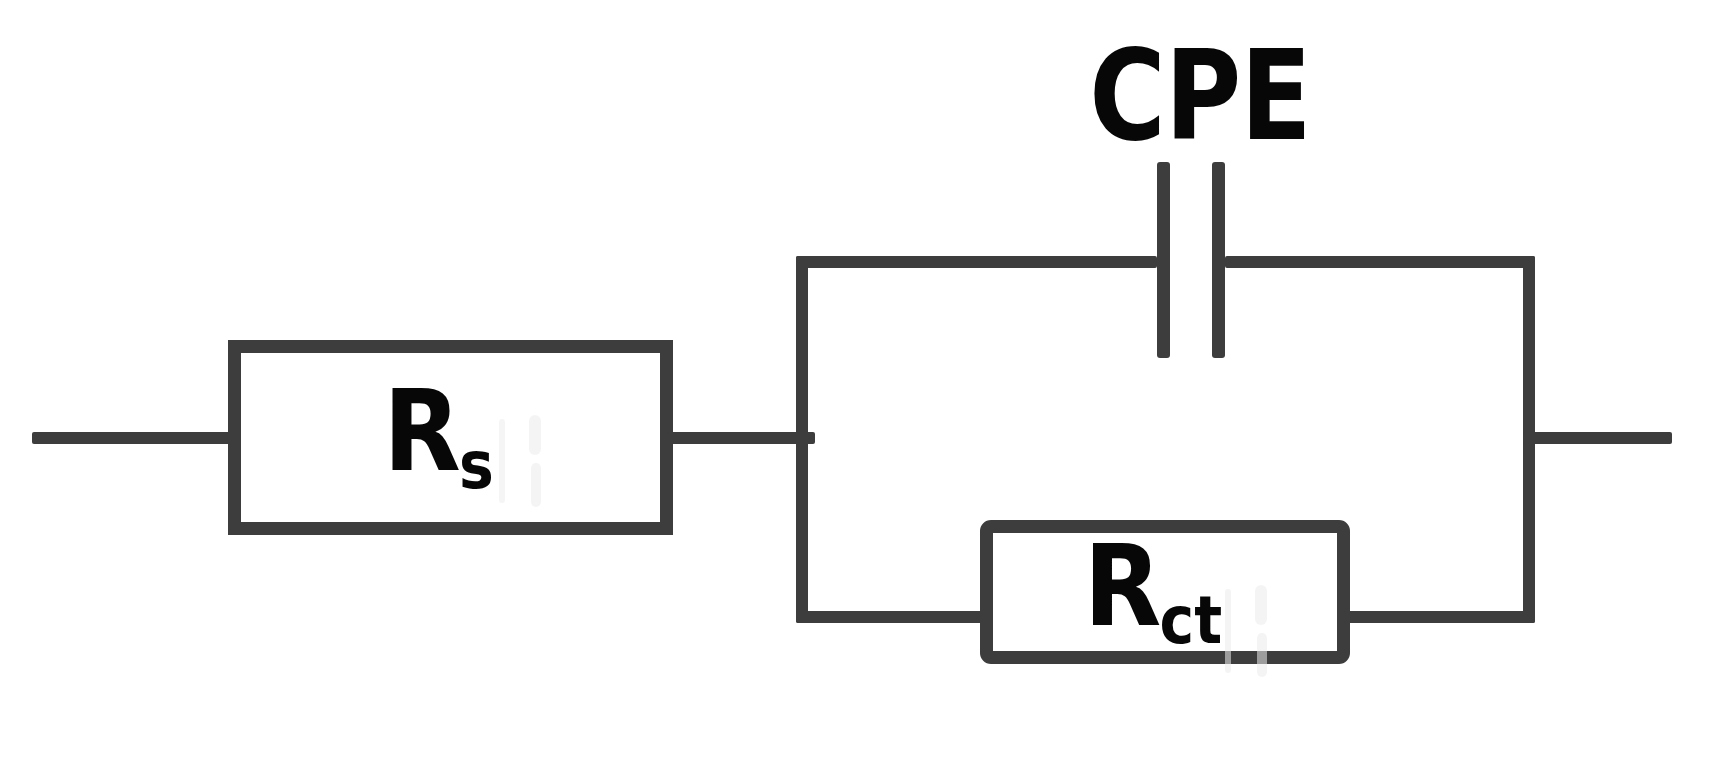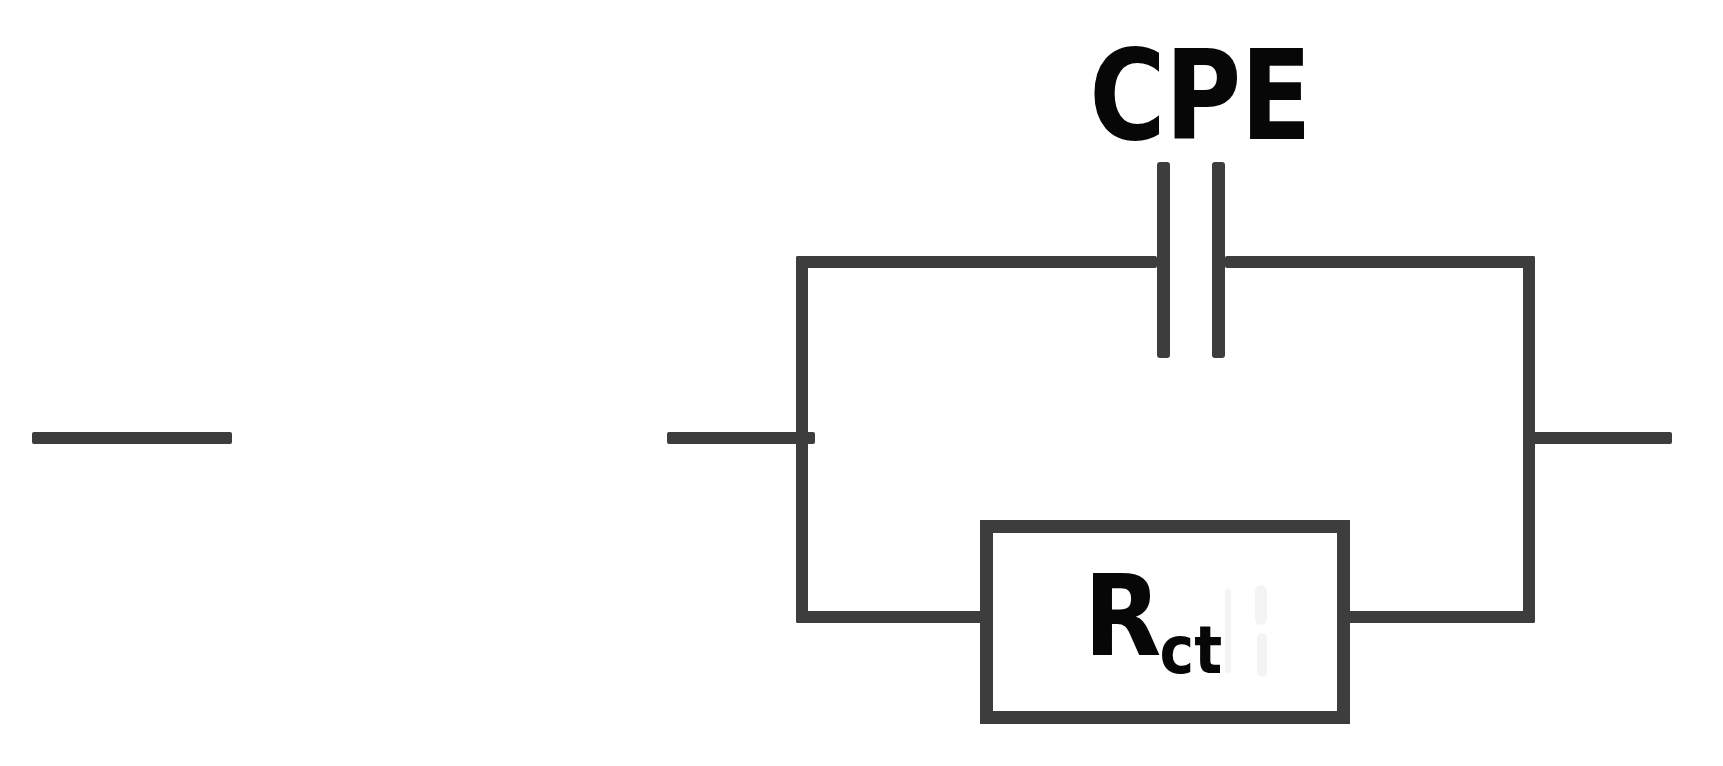--- a/index.html
+++ b/index.html
@@ -72,39 +72,48 @@
     border-radius: 3px;
   }
 </style>
 </head>
 <body>
 
 <div class="stage">
 
   <div class="wire" style="left:32px; top:432px; width:200px; height:12px;"></div>
 
+  <div class="comp-box" style="left:228px; top:340px; width:445px; height:195px;">
+    <div class="comp-label"><span>R</span><span class="sub">s</span></div>
+
+    <div class="ghost" style="left:258px; top:62px; width:60px; height:95px;">
+      <div class="g-bar" style="left:0; top:4px; width:6px; height:84px;"></div>
+      <div class="g-bar" style="left:30px; top:0; width:12px; height:40px; border-radius:6px;"></div>
+      <div class="g-bar" style="left:32px; top:48px; width:10px; height:44px; border-radius:6px;"></div>
+    </div>
+  </div>
 
   <div class="wire" style="left:667px; top:432px; width:148px; height:12px;"></div>
 
   <div class="wire" style="left:796px; top:256px; width:12px; height:367px;"></div>
 
   <div class="wire" style="left:1523px; top:256px; width:12px; height:367px;"></div>
 
   <div class="wire" style="left:796px; top:256px; width:361px; height:12px;"></div>
 
   <div class="cap-plate" style="left:1157px;"></div>
   <div class="cap-plate" style="left:1212px;"></div>
 
   <div class="wire" style="left:1225px; top:256px; width:310px; height:12px;"></div>
 
   <div class="cpe-label">CPE</div>
 
   <div class="wire" style="left:796px; top:611px; width:189px; height:12px;"></div>
 
-  <div class="comp-box" style="left:980px; top:520px; width:370px; height:204px;">
+  <div class="comp-box" style="left:980px; top:520px; width:370px; height:144px;border-radius:11px;">
     <div class="comp-label"><span>R</span><span class="sub">ct</span></div>
 
     <div class="ghost" style="left:232px; top:52px; width:60px; height:95px;">
       <div class="g-bar" style="left:0; top:4px; width:6px; height:84px;"></div>
       <div class="g-bar" style="left:30px; top:0; width:12px; height:40px; border-radius:6px;"></div>
       <div class="g-bar" style="left:32px; top:48px; width:10px; height:44px; border-radius:6px;"></div>
     </div>
   </div>
 
   <div class="wire" style="left:1344px; top:611px; width:191px; height:12px;"></div>

